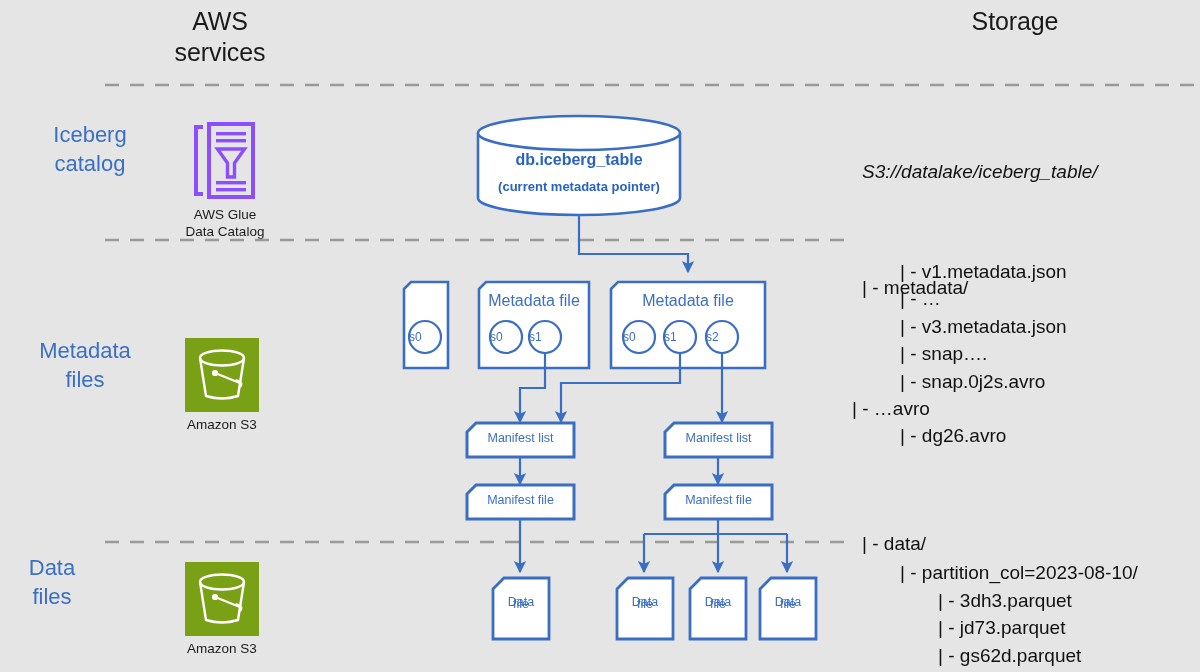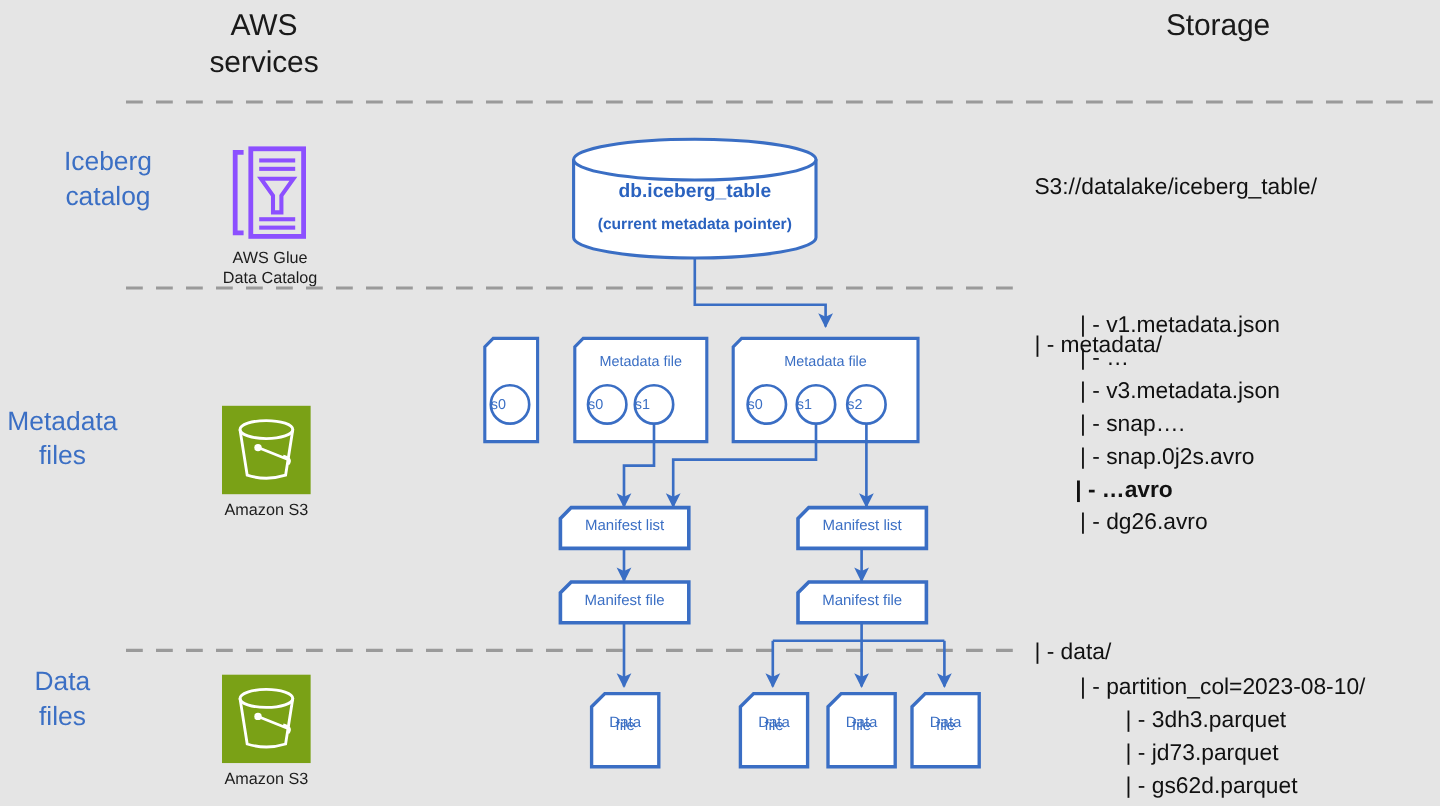--- a/index.html
+++ b/index.html
@@ -37,21 +37,21 @@
   .cyl-wrap{position:absolute;}
   .cyl-txt{
     position:absolute;width:100%;text-align:center;color:#2a62bf;font-weight:bold;
   }
   .cyl-t1{font-size:16px;line-height:20px;}
   .cyl-t2{font-size:13px;line-height:17px;}
 
   
   .node-lab{
     position:absolute;width:100%;text-align:center;color:#3b6fc4;
-    font-size:12px;line-height:16px;font-weight:400;
+    font-size:16px;line-height:16px;font-weight:400;
   }
   .node-lab.small{font-size:12.5px;line-height:15px;}
   .node-lab.two{font-size:12.5px;line-height:15px;}
 
   .snap-lab{
     position:absolute;color:#3b6fc4;
     font-size:12px;line-height:12px;font-weight:400;
   }
 
   svg{display:block;}
@@ -70,21 +70,21 @@
 
   <div class="col-head" style="left:905px;top:6px;width:220px;">
     <div>Storage</div>
   </div>
 
   <div class="row-label" style="left:0px;top:120px;width:104px;margin-left:38px;">
     <div>Iceberg</div>
     <div>catalog</div>
   </div>
 
-  <div class="row-label" style="left:0px;top:336px;width:104px;">
+  <div class="row-label" style="left:0px;top:336px;width:104px;padding-left:33px;">
     <div>Metadata</div>
     <div>files</div>
   </div>
 
   <div class="row-label" style="left:0px;top:553px;width:104px;">
     <div>Data</div>
     <div>files</div>
   </div>
 
   <div class="abs" style="left:189px;top:118px;width:70px;height:85px;">
@@ -241,30 +241,30 @@
   </div>
   <div class="abs" style="left:690px;top:595px;width:56px;">
     <div class="node-lab two">Data</div>
     <div class="node-lab two" style="position:relative;top:2px;">file</div>
   </div>
   <div class="abs" style="left:760px;top:595px;width:56px;">
     <div class="node-lab two">Data</div>
     <div class="node-lab two" style="position:relative;top:2px;">file</div>
   </div>
 
-  <div class="store-line" style="left:862px;top:143px;">S3://datalake/iceberg_table/</div>
+  <div class="store-line" style="left:862px;top:158px;font-style:italic;">S3://datalake/iceberg_table/</div>
 
   <div class="store-line" style="left:862px;top:230px;margin-top:44px;">| - metadata/</div>
 
   <div class="store-line" style="left:900px;top:258px;">| - v1.metadata.json</div>
   <div class="store-line" style="left:900px;top:285px;">| - …</div>
   <div class="store-line" style="left:900px;top:313px;">| - v3.metadata.json</div>
   <div class="store-line" style="left:900px;top:340px;">| - snap….</div>
   <div class="store-line" style="left:900px;top:368px;">| - snap.0j2s.avro</div>
-  <div class="store-line" style="left:896px;top:395px;font-weight:bold;">| - …avro</div>
+  <div class="store-line" style="left:852px;top:395px;">| - …avro</div>
   <div class="store-line" style="left:900px;top:422px;">| - dg26.avro</div>
 
   <div class="store-line" style="left:862px;top:530px;">| - data/</div>
   <div class="store-line" style="left:900px;top:559px;">| - partition_col=2023-08-10/</div>
   <div class="store-line" style="left:938px;top:587px;text-align:right;">| - 3dh3.parquet</div>
   <div class="store-line" style="left:938px;top:614px;">| - jd73.parquet</div>
   <div class="store-line" style="left:938px;top:642px;">| - gs62d.parquet</div>
 
 </div>
 

